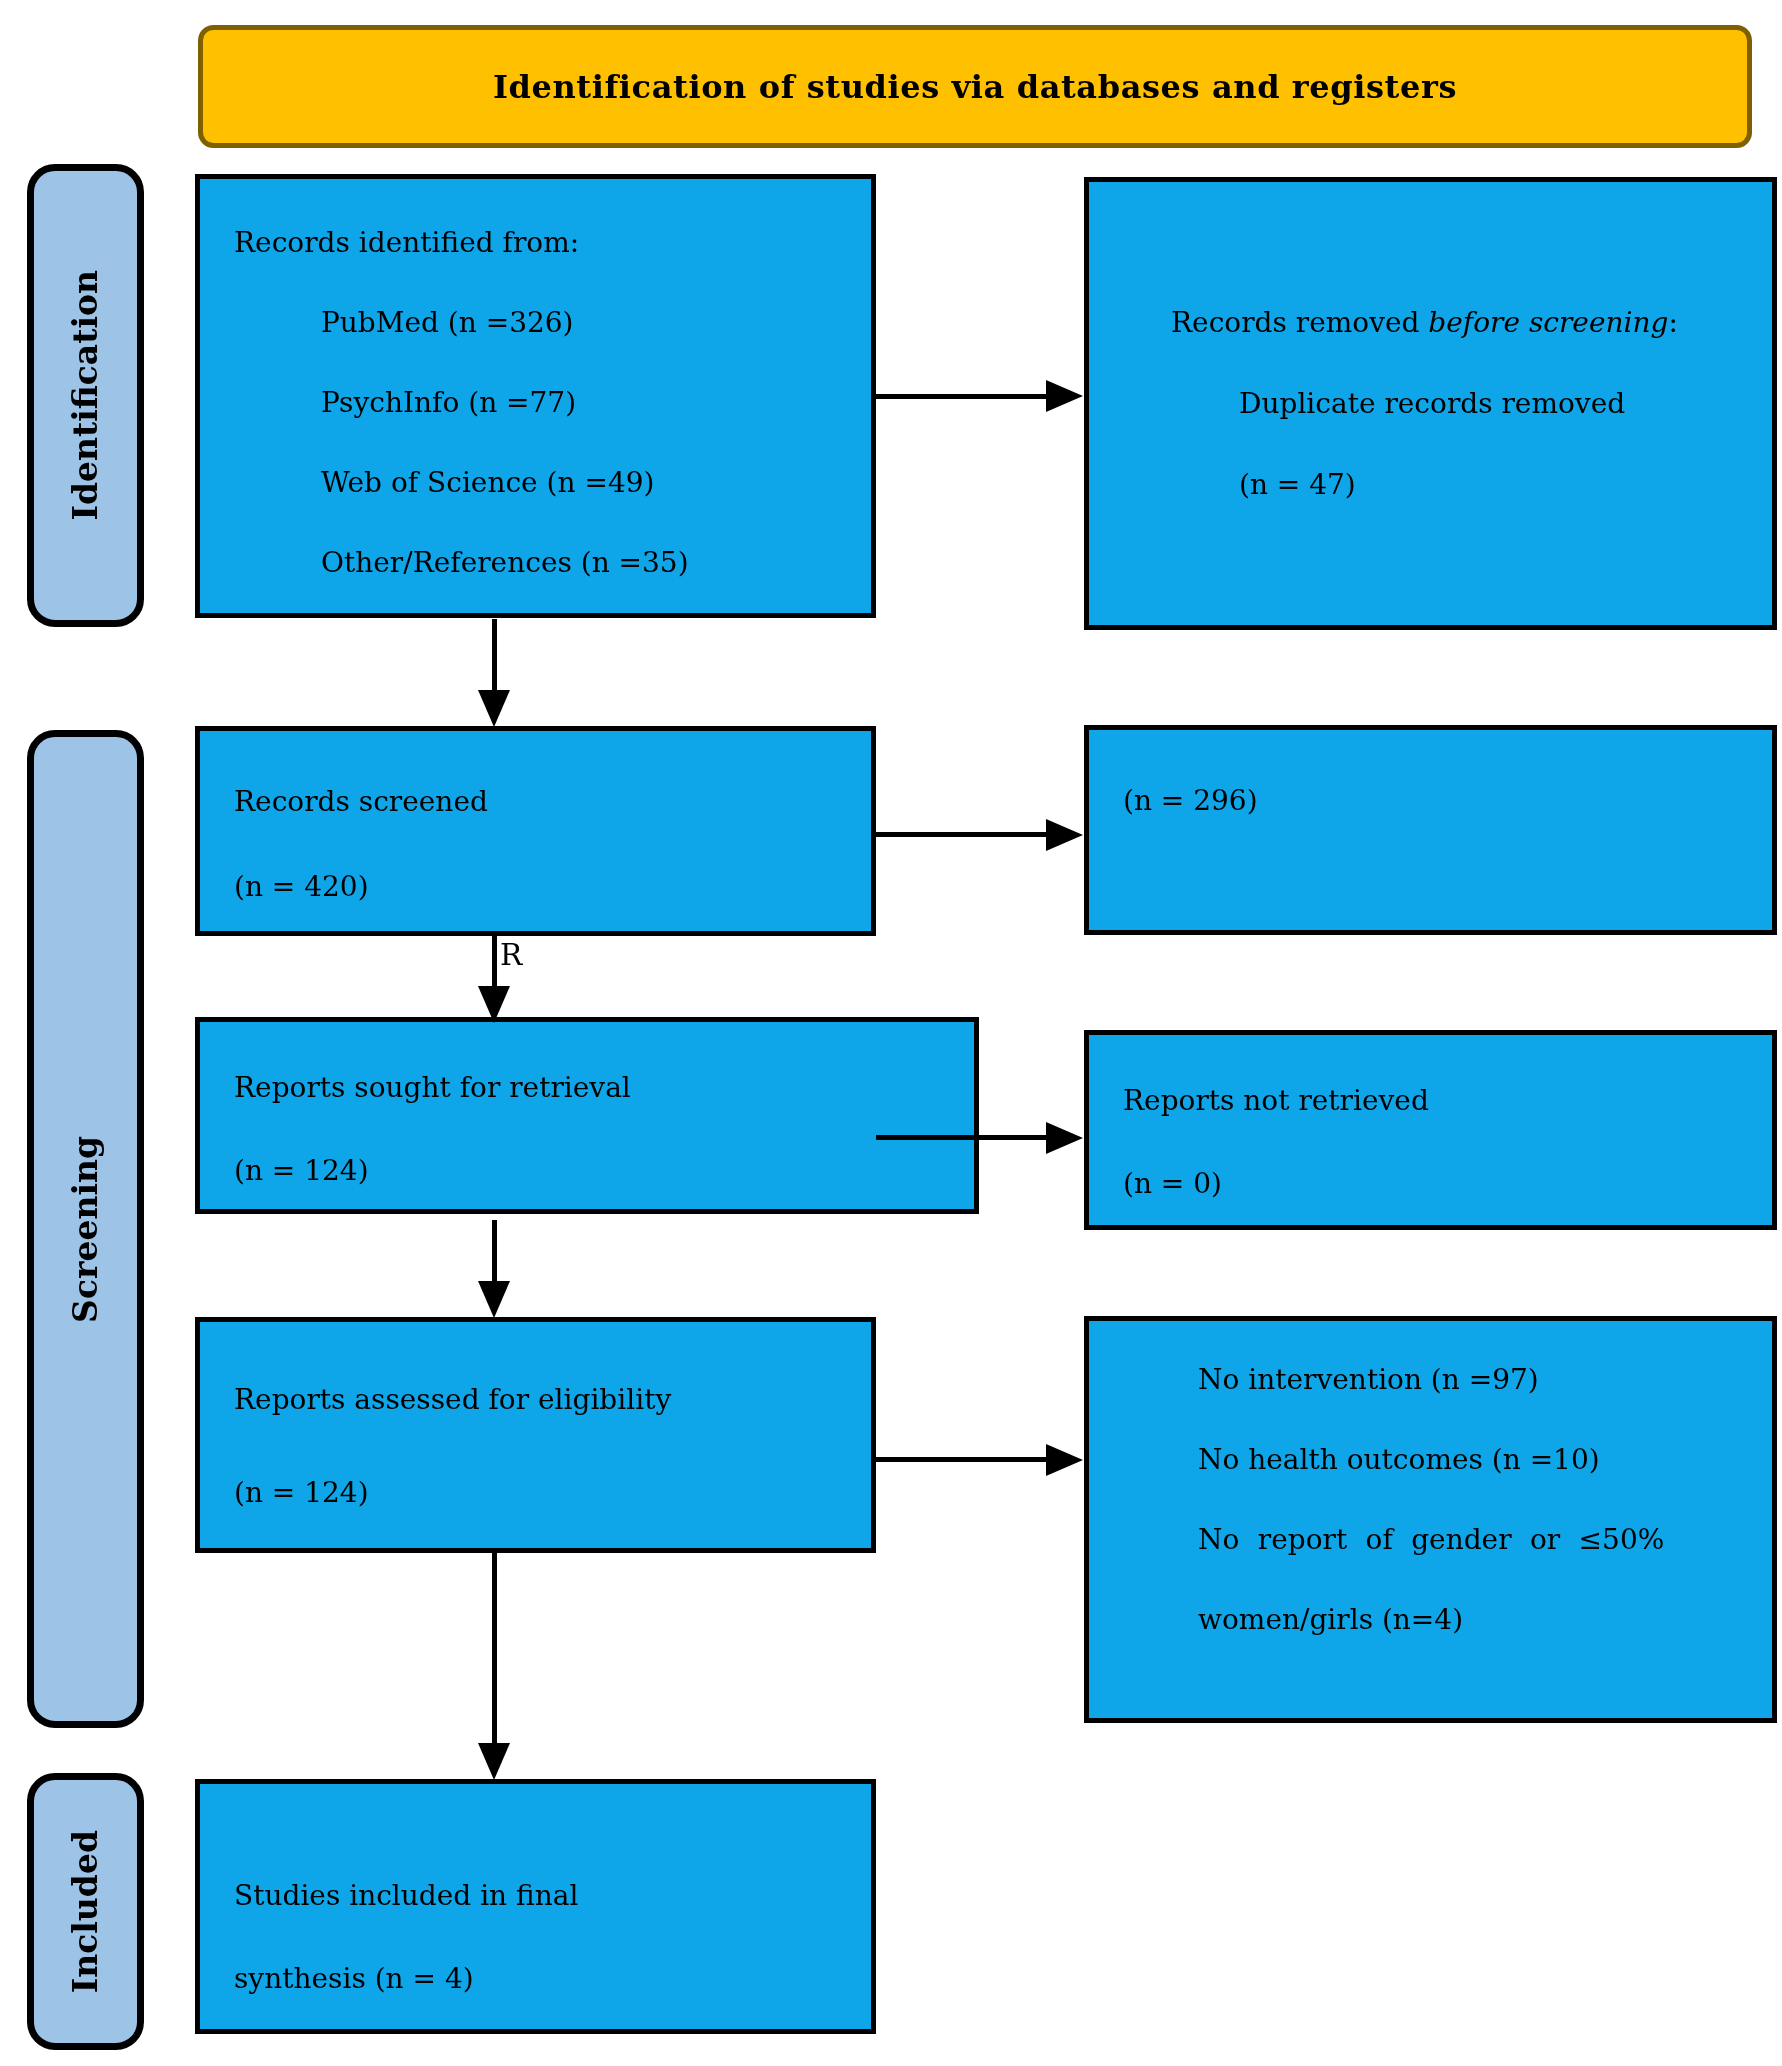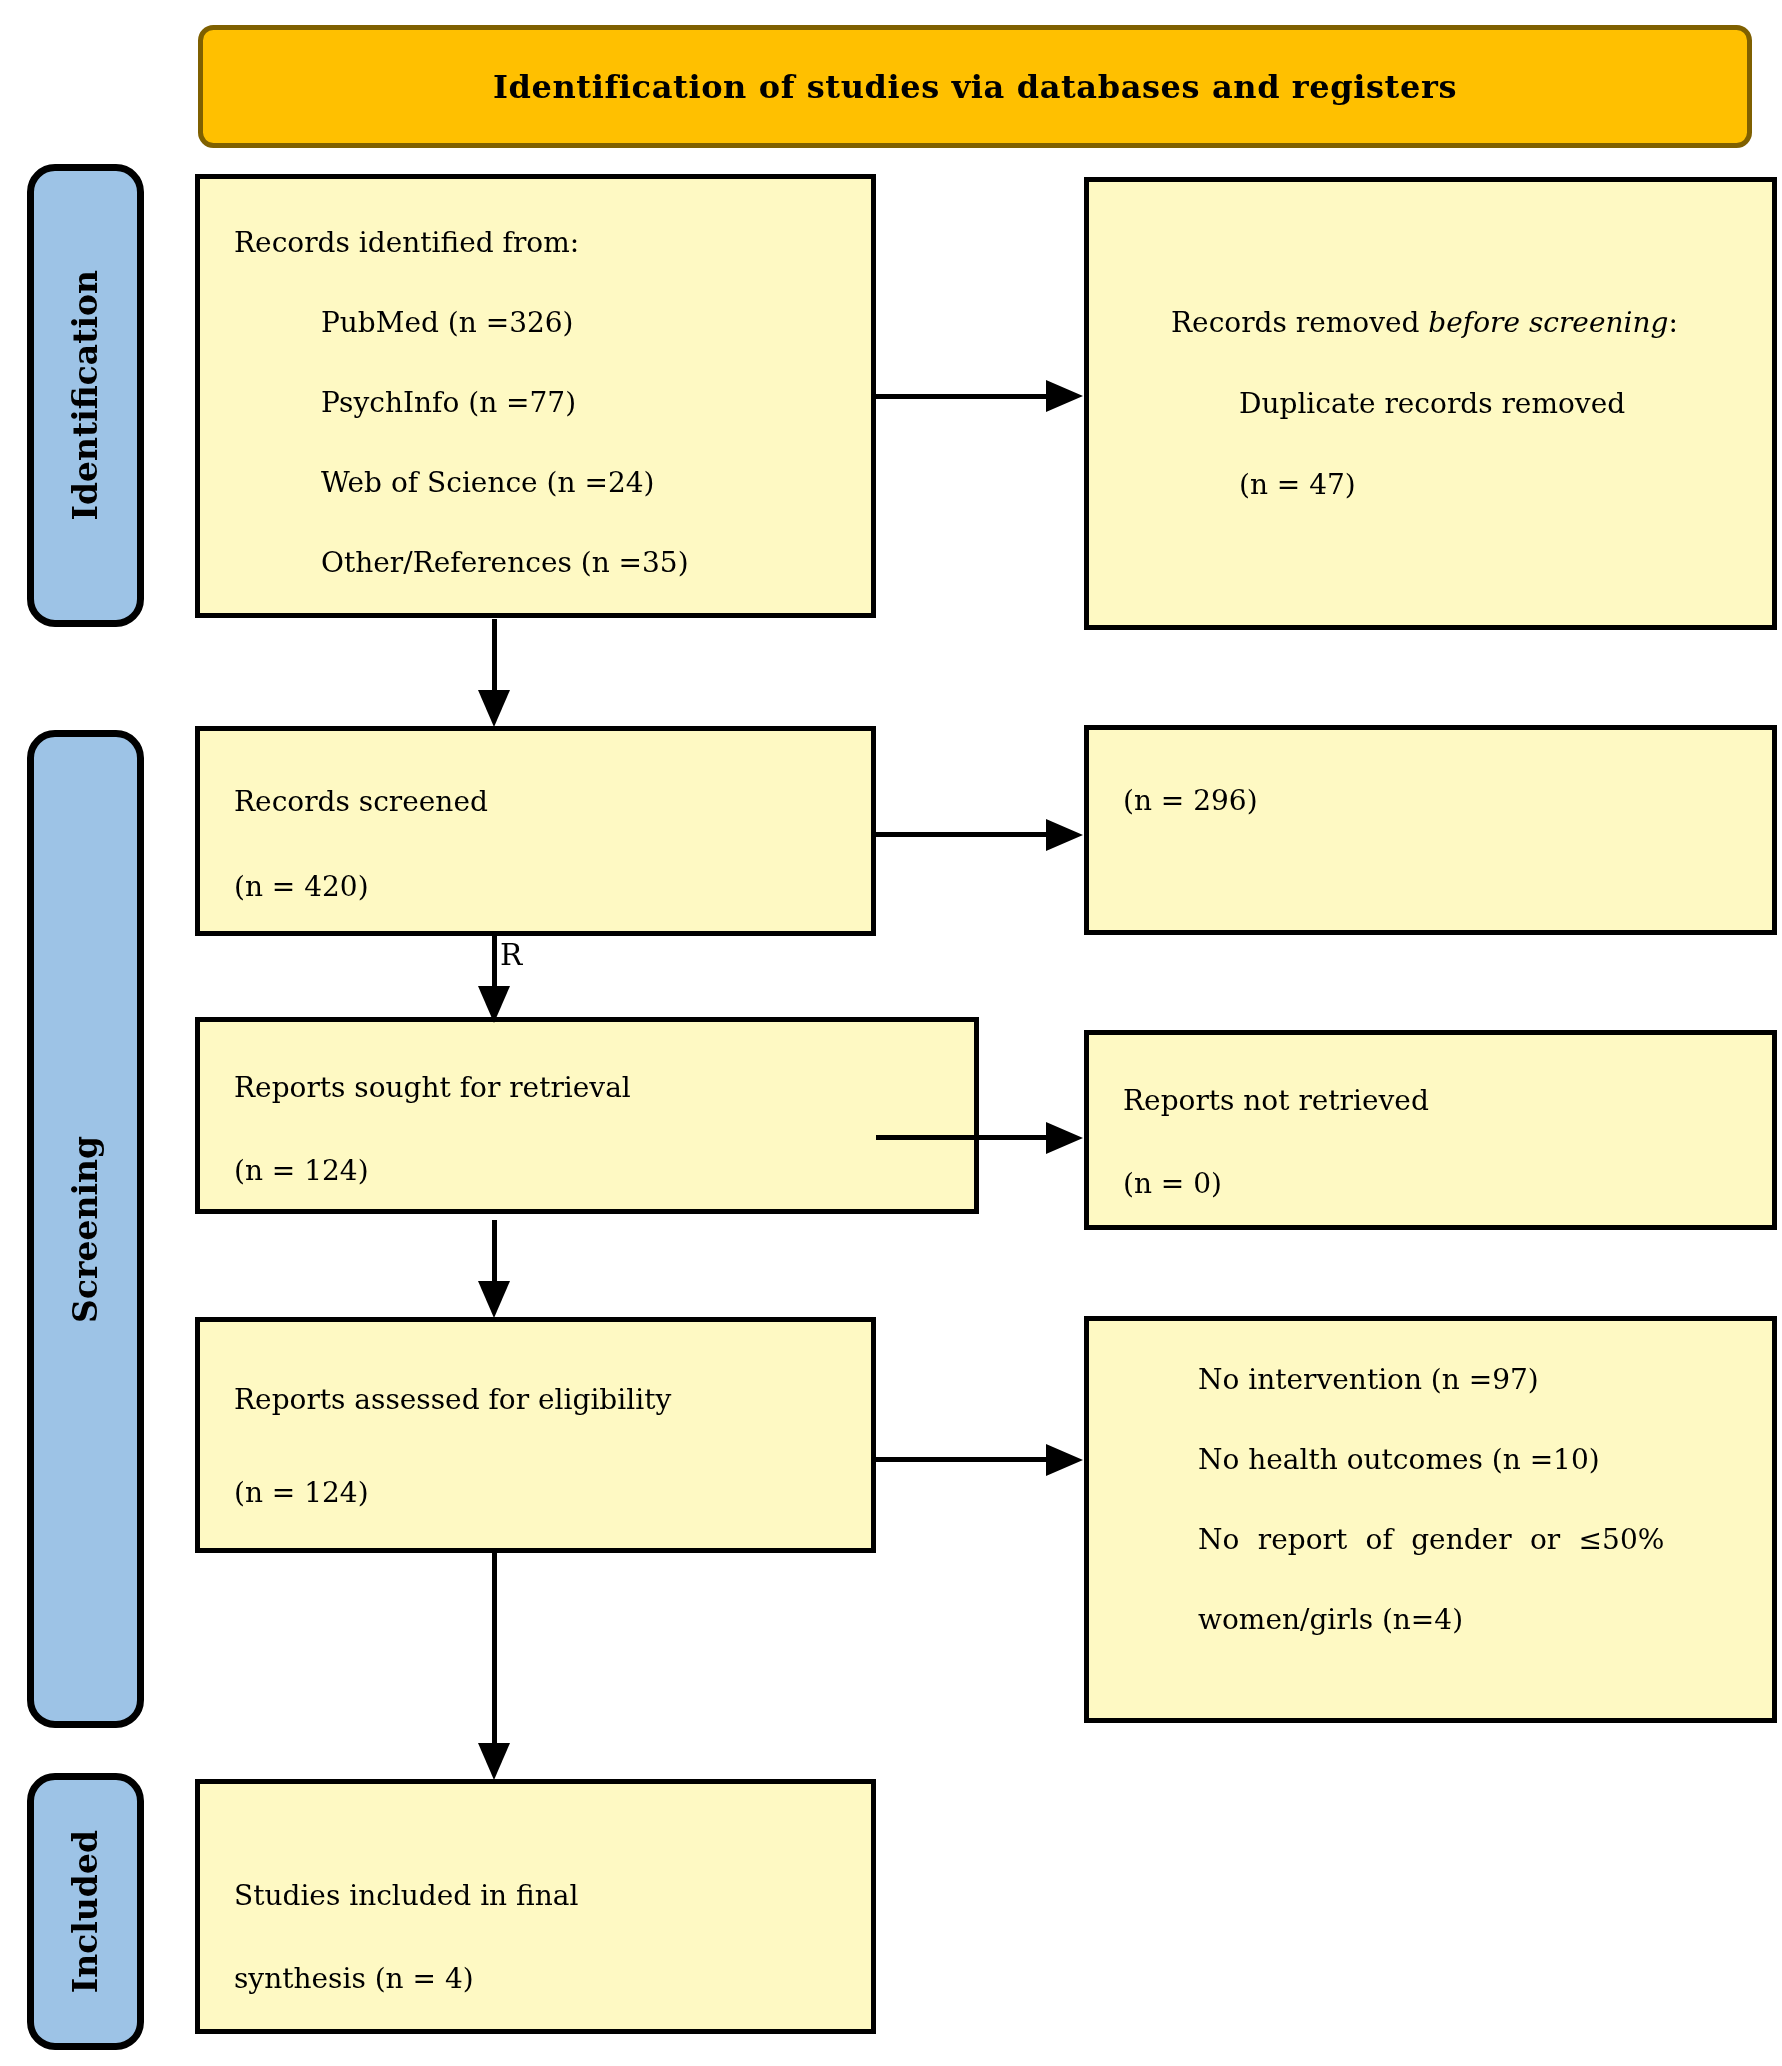--- a/index.html
+++ b/index.html
@@ -25,21 +25,21 @@
   .tab span{
     writing-mode:vertical-rl;transform:rotate(180deg);
     font-size:33px;font-weight:bold;white-space:nowrap;
   }
   .tab-identification{left:27px;top:164px;width:117px;height:463px;}
   .tab-screening{left:27px;top:730px;width:117px;height:998px;}
   .tab-included{left:27px;top:1773px;width:117px;height:277px;}
 
   
   .fbox{
-    background:#fef9c3;border:5.3px solid #000;box-sizing:border-box;
+    background:#0ea5e9;border:5.3px solid #000;box-sizing:border-box;
     font-size:28px;line-height:80px;
   }
   .fbox .pad{position:absolute;left:0;right:11.8px;}
   .t-line{padding-left:34px;white-space:nowrap;}
   .i-line{padding-left:121px;white-space:nowrap;}
 
   .box-a{left:195px;top:174px;width:681px;height:444px;}
   .box-a .pad{top:23.6px;}
   .box-b{left:1084px;top:177px;width:693px;height:453px;line-height:81px;}
   .box-b .pad{top:100px;padding-left:48px;}
@@ -83,21 +83,21 @@
 </div>
 <div class="abs tab tab-included">
   <span>Included</span>
 </div>
 
 <div class="abs fbox box-a">
   <div class="pad abs">
     <div class="t-line">Records identified from:</div>
     <div class="i-line">PubMed (n =326)</div>
     <div class="i-line">PsychInfo (n =77)</div>
-    <div class="i-line">Web of Science (n =24)</div>
+    <div class="i-line">Web of Science (n =49)</div>
     <div class="i-line">Other/References (n =35)</div>
   </div>
 </div>
 
 <div class="abs fbox box-b">
   <div class="pad abs">
     <div class="t-line"><span>Records removed </span><em>before screening</em><span>:</span></div>
     <div class="i-line">Duplicate records removed</div>
     <div class="i-line">(n = 47)</div>
   </div>

